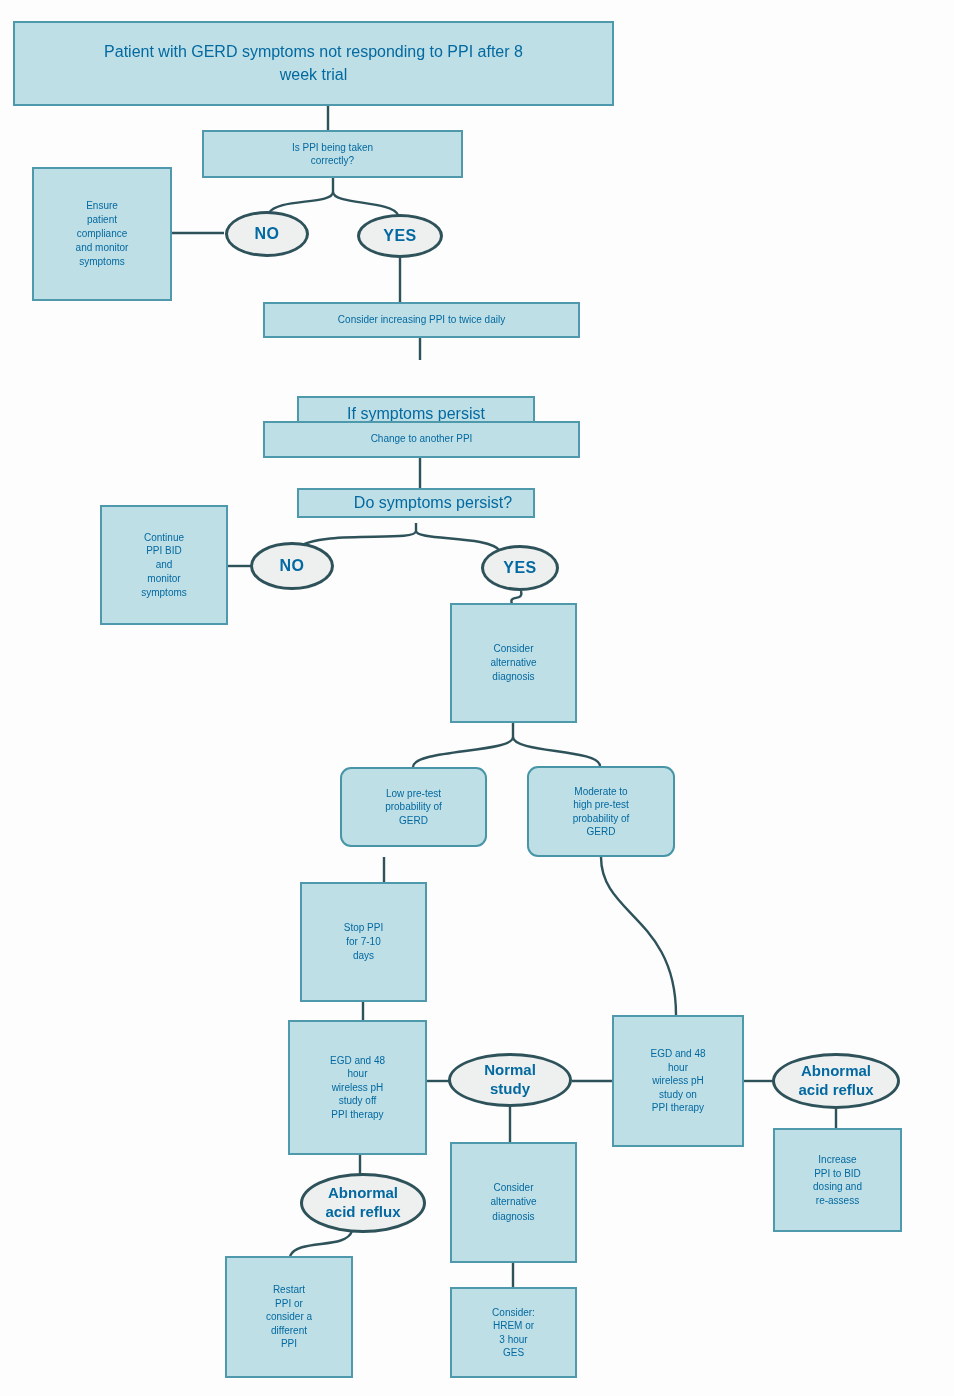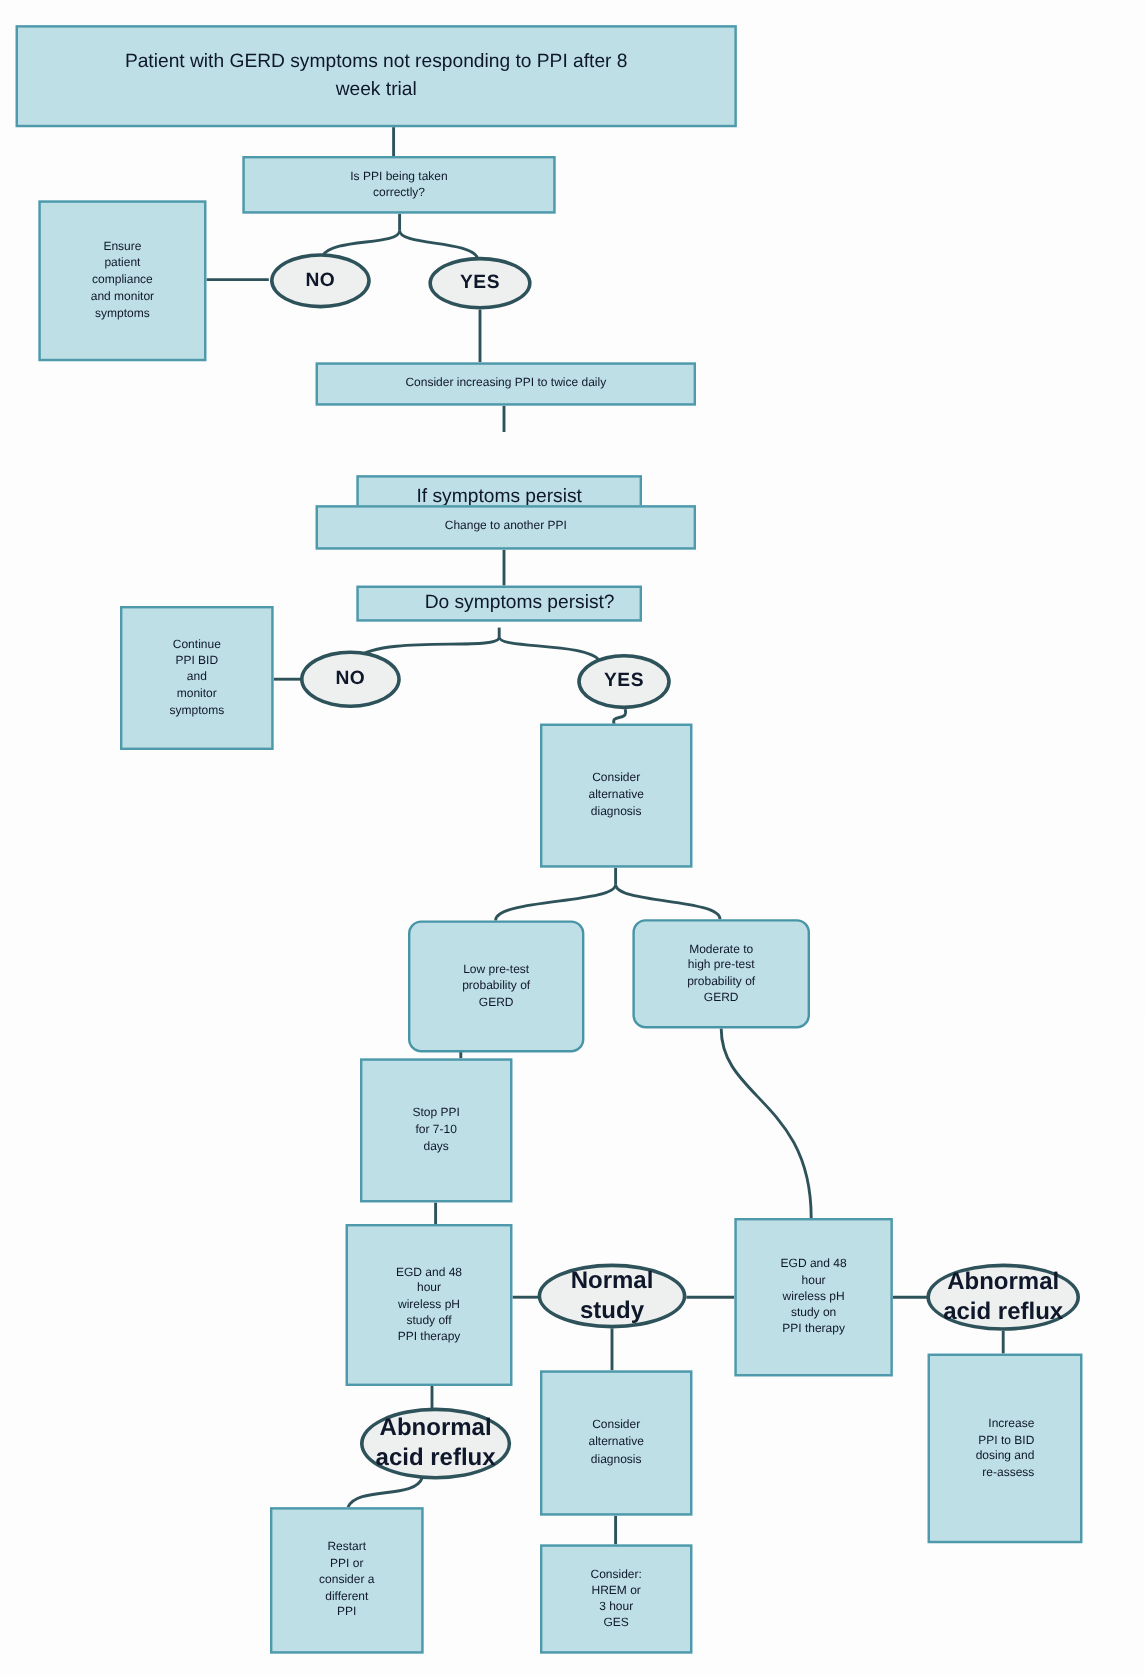--- a/index.html
+++ b/index.html
@@ -1,21 +1,21 @@
 <!DOCTYPE html>
 <html><head>
 <meta charset="utf-8">
 <style>
   html,body{margin:0;padding:0;background:#ffffff;}
   #canvas{
     position:relative;
     width:954px;height:1396px;
     background:#fdfdfd;
     font-family:"Liberation Sans", sans-serif;
-    color:#0f172a;
+    color:#0369a1;
     overflow:hidden;
   }
   #connectors{position:absolute;left:0;top:0;width:954px;height:1396px;}
   .box{
     position:absolute;
     box-sizing:border-box;
     background:#bedfe5;
     border:2px solid #4e99ab;
     display:flex;align-items:center;justify-content:center;
     text-align:center;
@@ -30,21 +30,21 @@
   .ellipse{
     position:absolute;
     box-sizing:border-box;
     background:#eef0f0;
     border:3px solid #2e525a;
     border-radius:50%;
     display:flex;align-items:center;justify-content:center;
     text-align:center;
     white-space:pre-line;
     font-weight:bold;
-    font-size:20px;line-height:1.25;
+    font-size:15px;line-height:1.25;
     z-index:3;
   }
   .ellipse.yn{font-size:16px;letter-spacing:.5px;}
 </style>
 </head>
 <body>
 
 <div id="canvas">
 
   <svg id="connectors" viewBox="0 0 954 1396" xmlns="http://www.w3.org/2000/svg" fill="none" stroke="#2e525a" stroke-width="2.4">
@@ -101,21 +101,21 @@
   <div class="box" style="left:100px;top:505px;width:128px;height:120px;line-height:1.38;">Continue
 PPI BID
 and
 monitor
 symptoms</div>
 
   <div class="box" style="left:450px;top:603px;width:127px;height:120px;">Consider
 alternative
 diagnosis</div>
 
-  <div class="box rounded" style="left:340px;top:767px;width:147px;height:110px;line-height:1.35;">Low pre-test
+  <div class="box rounded" style="left:340px;top:767px;width:147px;height:80px;line-height:1.35;">Low pre-test
 probability of
 GERD</div>
 
   <div class="box rounded tight" style="left:527px;top:766px;width:148px;height:91px;">Moderate to
 high pre-test
 probability of
 GERD</div>
 
   <div class="box" style="left:300px;top:882px;width:127px;height:120px;">Stop PPI
 for 7-10
@@ -126,21 +126,21 @@
 wireless pH
 study off
 PPI therapy</div>
 
   <div class="box tight" style="left:612px;top:1015px;width:132px;height:132px;">EGD and 48
 hour
 wireless pH
 study on
 PPI therapy</div>
 
-  <div class="box tight" style="left:773px;top:1128px;width:129px;height:158px;text-align:right;">Increase
+  <div class="box tight" style="left:773px;top:1128px;width:129px;height:104px;">Increase
 PPI to BID
 dosing and
 re-assess</div>
 
   <div class="box tight" style="left:225px;top:1256px;width:128px;height:122px;">Restart
 PPI or
 consider a
 different
 PPI</div>
 

